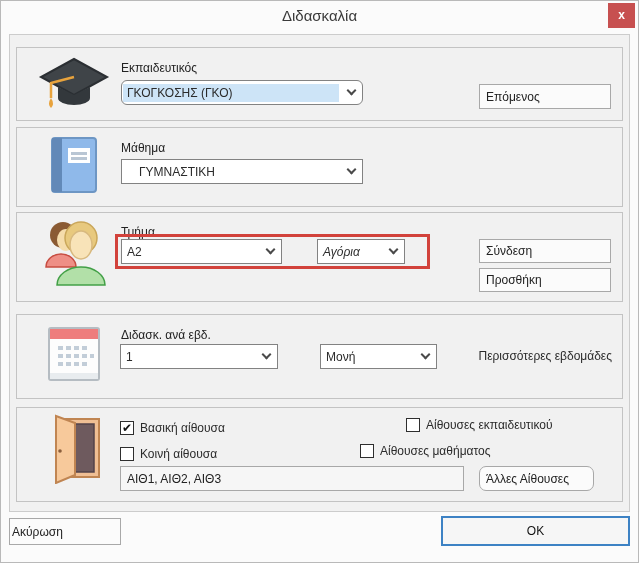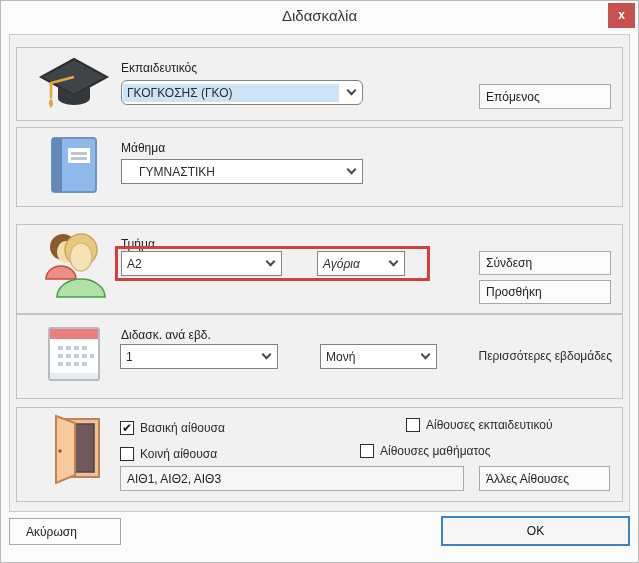--- a/index.html
+++ b/index.html
@@ -66,21 +66,21 @@
   }
   .box .mark { font-size:12px; line-height:1; color:#111; margin-top:-1px; }
   .textfield {
     position:absolute; height:25px; background:#f6f6f6; border:1px solid #a8a8a8;
     font-family:inherit; font-size:12px; color:#222; padding:0 6px;
   }
   .more-weeks { position:absolute; right:10px; color:#2b2b2b; white-space:nowrap; cursor:pointer; }
   .footer-btn {
     position:absolute; background:#fbfbfb; border:1px solid #a8a8a8;
     font-family:inherit; font-size:12px; color:#222; text-align:left;
-    padding:0 16px; cursor:pointer;
+    padding:0 2px; cursor:pointer;
   }
   .ok-btn {
     position:absolute; background:#f6f6f6; border:2px solid #3d82c4;
     font-family:inherit; font-size:12px; color:#111; text-align:center; cursor:pointer;
   }
 </style>
 </head>
 <body>
 
 <div class="dialog">
@@ -123,21 +123,21 @@
       </div>
       <div class="lbl" style="left:104px; top:13px;">Μάθημα</div>
       <div class="combo" style="left:104px; top:31px; width:242px;padding-left:12px;">
         <span class="txt">ΓΥΜΝΑΣΤΙΚΗ</span>
         <span class="chev-zone">
             <i class="chev"></i>
           </span>
       </div>
     </div>
 
-    <div class="section" style="top:189px; height:90px;">
+    <div class="section" style="top:177px; height:90px;">
       <div class="icon-box" style="top:6px;">
         <svg width="64" height="74" viewBox="0 0 64 74">
           <path d="M4,52 a15,13 0 0 1 30,0 z" fill="#ee8f86" stroke="#c74d42" stroke-width="1.5"></path>
           <circle cx="21" cy="20" r="13" fill="#8a5a33"></circle>
           <ellipse cx="24" cy="25" rx="9" ry="11" fill="#f5dcab"></ellipse>
           <circle cx="39" cy="23" r="16" fill="#e8c97e" stroke="#caa75a" stroke-width="1.5"></circle>
           <ellipse cx="39" cy="30" rx="11" ry="14" fill="#f8e3b8" stroke="#d8b97f" stroke-width="1.5"></ellipse>
           <path d="M15,70 a24,18 0 0 1 48,0 z" fill="#b2e0a8" stroke="#43a047" stroke-width="1.5"></path>
         </svg>
       </div>
@@ -219,21 +219,21 @@
       </label>
       <label class="check" style="left:343px; top:10px;margin-left:46px;">
         <span class="box"></span>
         <span>Αίθουσες εκπαιδευτικού</span>
       </label>
       <label class="check" style="left:343px; top:36px;">
         <span class="box"></span>
         <span>Αίθουσες μαθήματος</span>
       </label>
       <input class="textfield" style="left: 103px; top: 58px; width: 344px;" readonly="" value="ΑΙΘ1, ΑΙΘ2, ΑΙΘ3">
-      <button class="btn" style="left:462px; top:58px; width:131px;">Άλλες Αίθουσες</button>
+      <button class="btn" style="left:462px; top:58px; width:115px;border-radius:7px;">Άλλες Αίθουσες</button>
     </div>
 
   </div>
 
   <button class="footer-btn" style="left:8px; top:517px; width:112px; height:27px;">Ακύρωση</button>
   <button class="ok-btn" style="left:440px; top:515px; width:189px; height:30px;">OK</button>
 
 </div>
 
 </body></html>

